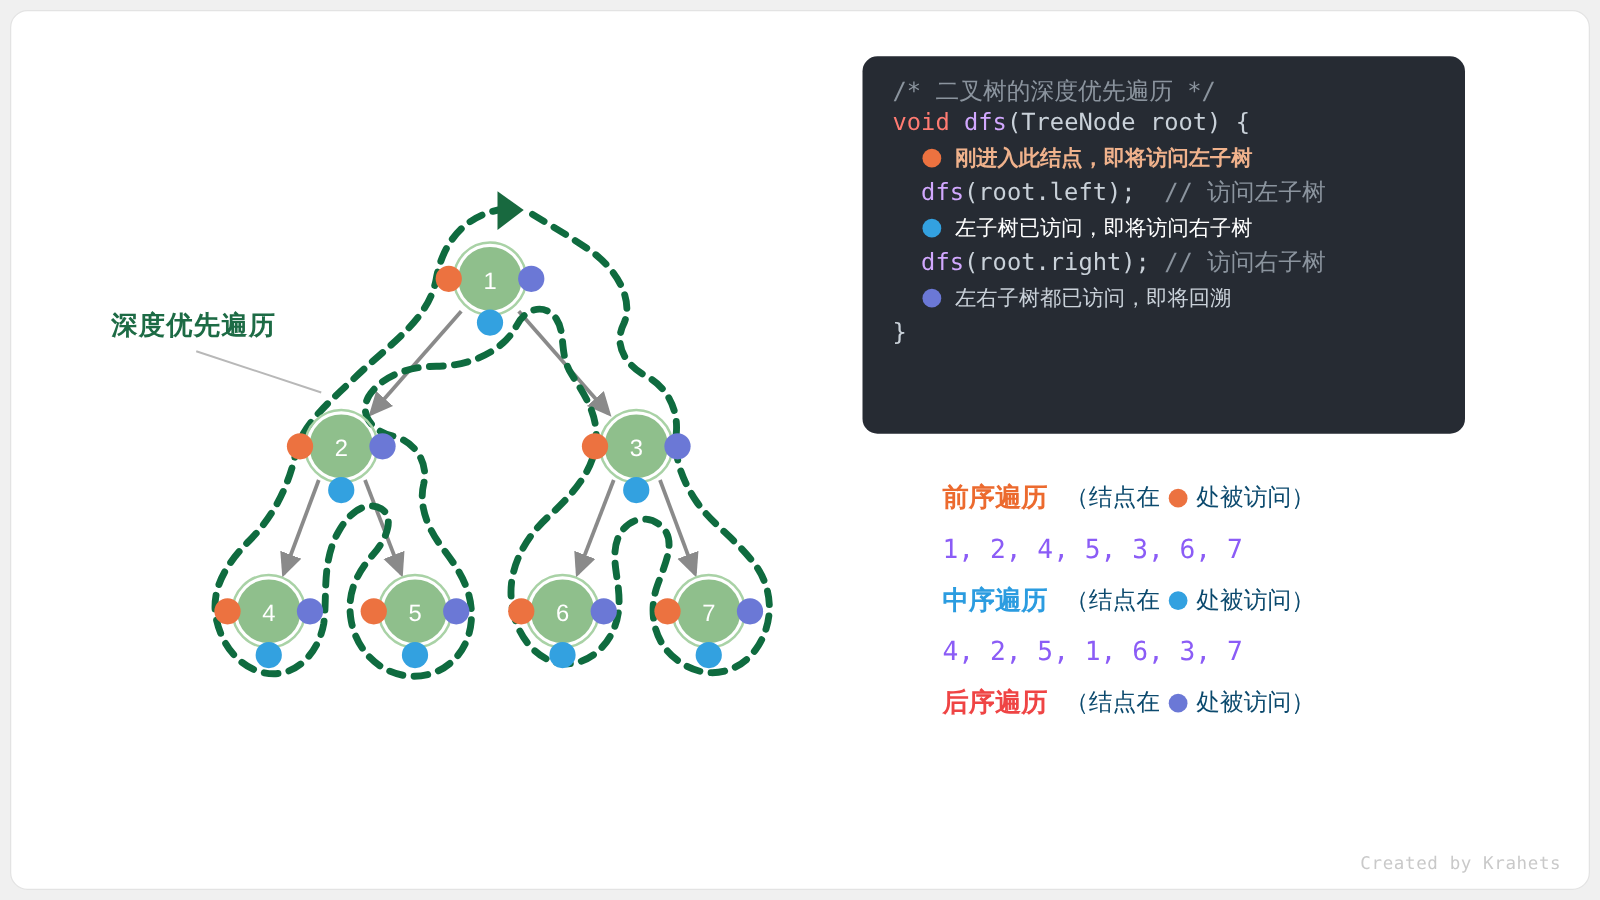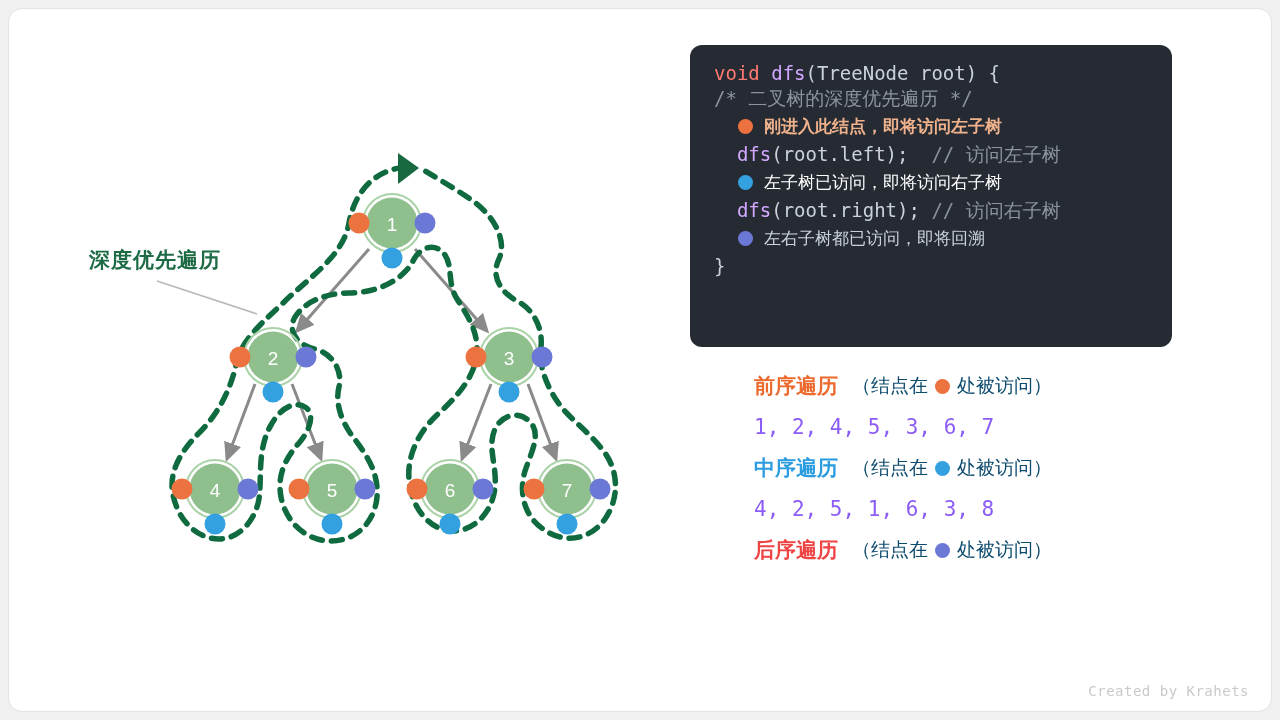--- a/index.html
+++ b/index.html
@@ -63,21 +63,21 @@
     white-space:nowrap;
   }
   .d-orange{background:#ec7240;}
   .d-blue{background:#33a1e0;}
   .d-purple{background:#6b78d6;}
   .t-orange{color:#f0b28c;font-weight:bold;}
   .t-blue{color:#ffffff;}
   .t-purple{color:#c9d1d9;}
 
   
-  .results{position:absolute;left:745px;top:360px;width:420px;}
+  .results{position:absolute;left:745px;top:372px;width:420px;}
   .res-head{
     display:flex;align-items:center;
     height:34px;
     white-space:nowrap;
   }
   .res-name{font-size:21px;font-weight:bold;margin-right:14px;}
   .res-note{font-size:19px;color:#0c4a6e;display:flex;align-items:center;}
   .res-note .dot{
     width:15px;height:15px;border-radius:50%;
     display:inline-block;margin:0 7px;
@@ -231,22 +231,22 @@
         <circle cx="591" cy="480" r="10.5" fill="#6b78d6"></circle>
         <circle cx="558" cy="515" r="10.5" fill="#33a1e0"></circle>
         <text x="558" y="488" text-anchor="middle" fill="#ffffff" font-family="Liberation Sans, sans-serif" font-size="19">7</text>
       </g>
     </svg>
 
     <div class="dfs-label">深度优先遍历</div>
   </div>
 
   <div class="codebox" id="codebox">
+      <div class="code-line"><span class="tok-comment">/* 二叉树的深度优先遍历 */</span></div>
       <div class="code-line"><span class="tok-kw">void</span><span class="tok-plain"> </span><span class="tok-fn">dfs</span><span class="tok-plain">(TreeNode root) {</span></div>
-      <div class="code-line"><span class="tok-comment">/* 二叉树的深度优先遍历 */</span></div>
       <div class="code-line ann"><span class="dot d-orange"></span><span class="txt t-orange">刚进入此结点，即将访问左子树</span></div>
       <div class="code-line"><span class="tok-plain">  </span><span class="tok-fn">dfs</span><span class="tok-plain">(root.left);  </span><span class="tok-comment">// 访问左子树</span></div>
       <div class="code-line ann"><span class="dot d-blue"></span><span class="txt t-blue">左子树已访问，即将访问右子树</span></div>
       <div class="code-line"><span class="tok-plain">  </span><span class="tok-fn">dfs</span><span class="tok-plain">(root.right); </span><span class="tok-comment">// 访问右子树</span></div>
       <div class="code-line ann"><span class="dot d-purple"></span><span class="txt t-purple">左右子树都已访问，即将回溯</span></div>
       <div class="code-line"><span class="tok-plain">}</span></div>
     </div>
 
   <div class="results" id="results">
       <div class="res-head">
@@ -259,21 +259,21 @@
       </div>
       <div class="res-seq">1, 2, 4, 5, 3, 6, 7</div>
       <div class="res-head">
         <span class="res-name n-blue">中序遍历</span>
         <span class="res-note">
           <span>（结点在</span>
           <span class="dot d-blue"></span>
           <span>处被访问）</span>
         </span>
       </div>
-      <div class="res-seq">4, 2, 5, 1, 6, 3, 8</div>
+      <div class="res-seq">4, 2, 5, 1, 6, 3, 7</div>
       <div class="res-head">
         <span class="res-name n-purple">后序遍历</span>
         <span class="res-note">
           <span>（结点在</span>
           <span class="dot d-purple"></span>
           <span>处被访问）</span>
         </span>
       </div>
     </div>
 

